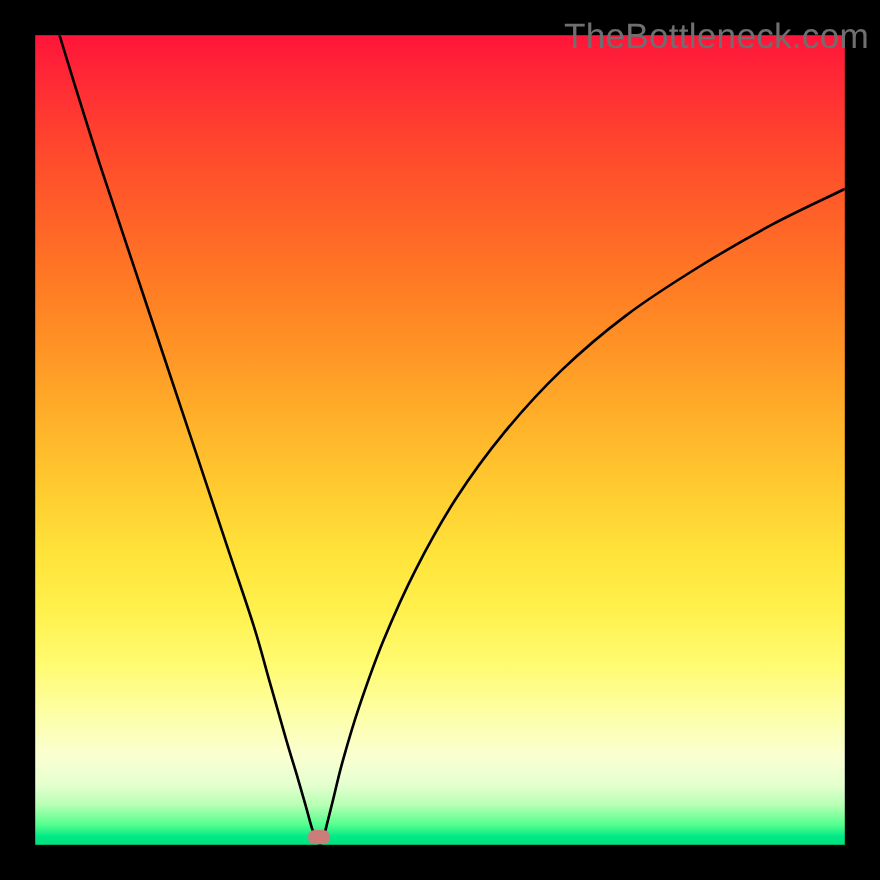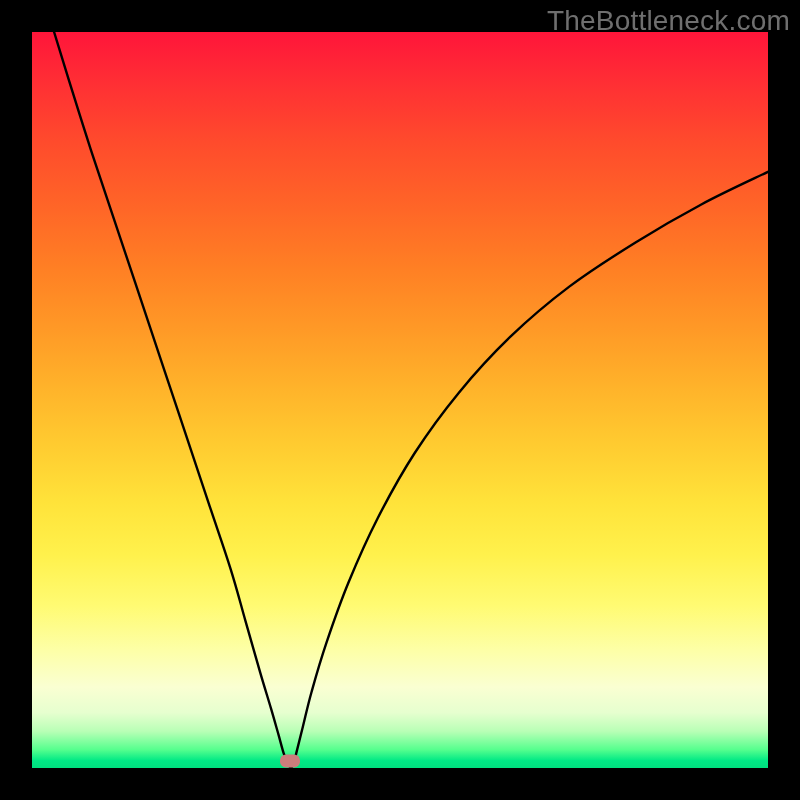--- a/index.html
+++ b/index.html
@@ -37,24 +37,24 @@
       #e6ffcf 92.5%,
       #b9ffb6 95%,
       #56ff8e 97.5%,
       #00e985 99%,
       #00e07f 100%
     );
   }
 
   .watermark {
     position: absolute;
-    top: 5px;
+    top: 15px;
     right: 10px;
     color: #6f6f6f;
-    font-size: 28px;
+    font-size: 32px;
     font-weight: 500;
     letter-spacing: 0.2px;
     user-select: none;
   }
 
   .curve-svg {
     position: absolute;
     left: 0; top: 0;
     width: 736px; height: 736px;
     display: block;

